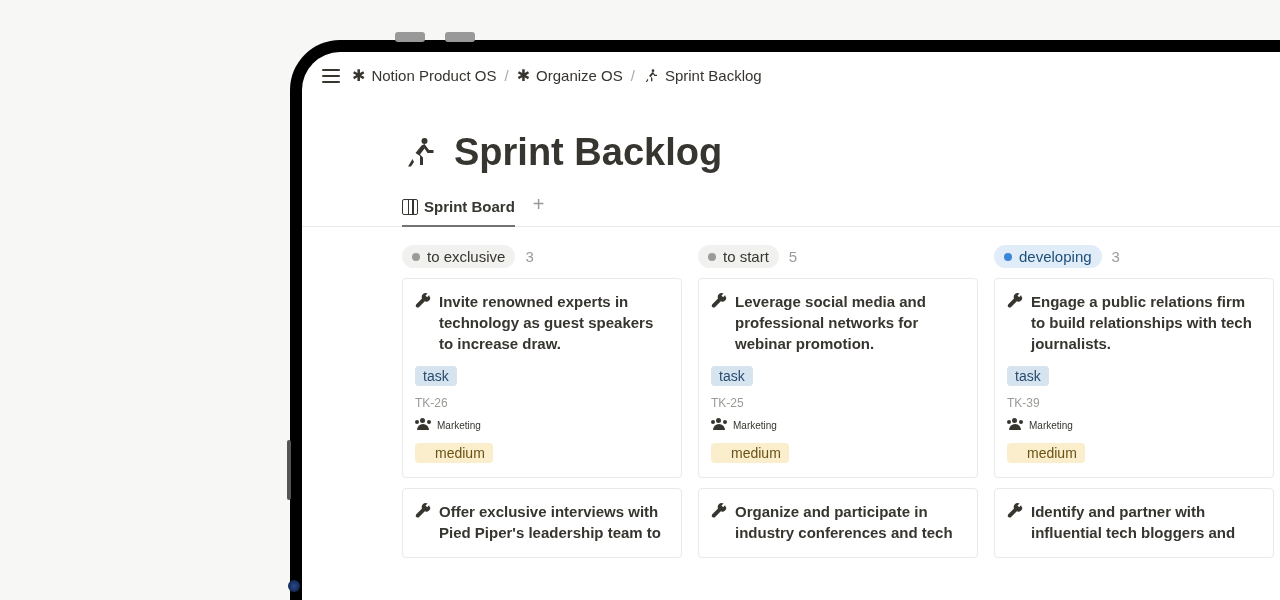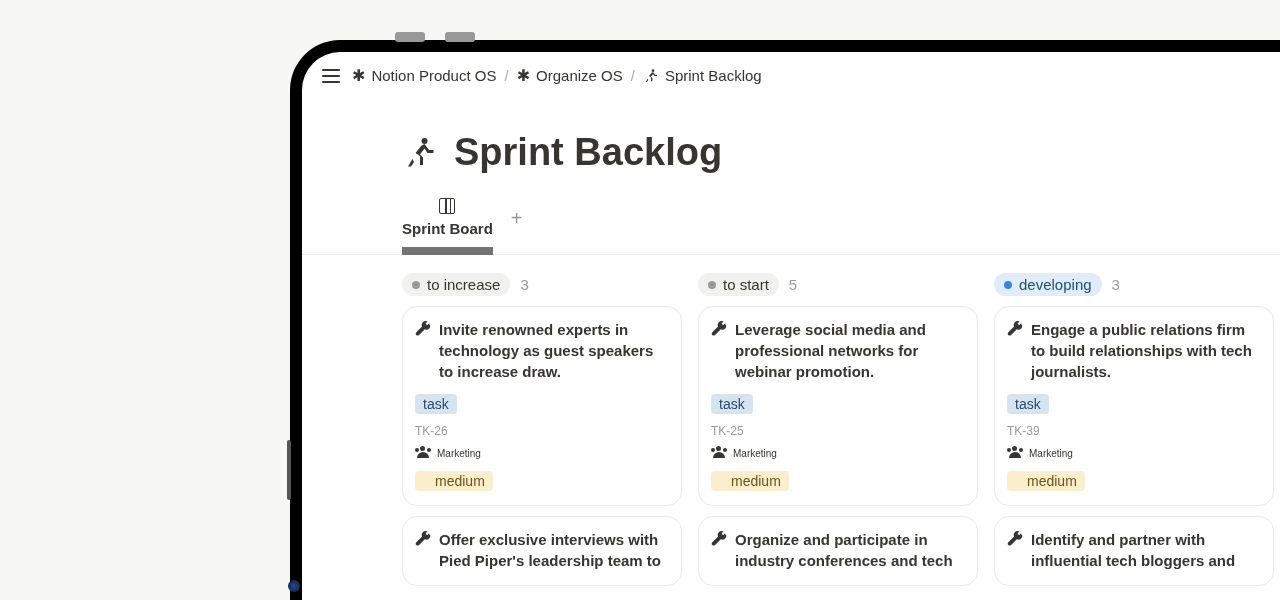--- a/index.html
+++ b/index.html
@@ -135,23 +135,22 @@
       display: flex;
       align-items: center;
       gap: 6px;
       padding: 6px 0 10px 0;
       font-size: 15px;
       font-weight: 600;
       cursor: pointer;
       color: #37352f;
     }
     .tab.active {
-      border-bottom: 8px solid #737373;
+      border-bottom: 2px solid #737373;
       margin-bottom: -1px;
-      flex-direction: column;
     }
     .add-view {
       color: #999;
       font-size: 20px;
       cursor: pointer;
       padding-bottom: 10px;
     }
     .board-icon {
       width: 16px;
       height: 16px;
@@ -201,21 +200,21 @@
     .status-pill.gray { background: #f1f1ef; color: #37352f; }
     .status-pill.gray .status-dot { background: #9b9a97; }
     .status-pill.blue { background: #e0ecf8; color: #1d4f7a; align-items: center; }
     .status-pill.blue .status-dot { background: #3a87d9; }
     .column-count {
       color: #9b9a97;
       font-size: 15px;
     }
     .card {
       border: 1px solid #e9e9e7;
-      border-radius: 15px;
+      border-radius: 4px;
       padding: 12px 12px 14px;
       margin-bottom: 10px;
       background: #fff;
       cursor: pointer;
     }
     .card-title-row {
       display: flex;
       gap: 8px;
     }
     .wrench-icon {
@@ -321,21 +320,21 @@
       </div>
       <div class="add-view">+</div>
     </div>
 
     <div class="board">
 
       <div class="column">
         <div class="column-header">
           <span class="status-pill gray">
             <span class="status-dot"></span>
-            <span>to increase</span>
+            <span>to exclusive</span>
           </span>
           <span class="column-count">3</span>
         </div>
         <div class="card">
           <div class="card-title-row">
             <svg class="wrench-icon" viewBox="0 0 24 24" fill="#37352f">
                 <path d="M22 6c0-1-.3-2-.9-2.8l-3 3-2.3-2.3 3-3C18 .3 17 0 16 0c-3.3 0-6 2.7-6 6 0 .8.2 1.6.5 2.3L2 16.8c-1.2 1.2-1.2 3.1 0 4.2 1.2 1.2 3.1 1.2 4.2 0l8.5-8.5c.7.3 1.5.5 2.3.5 3.3 0 6-2.7 6-6z"></path>
               </svg>
             <span class="card-title">Invite renowned experts in technology as guest speakers to increase draw.</span>
           </div>

